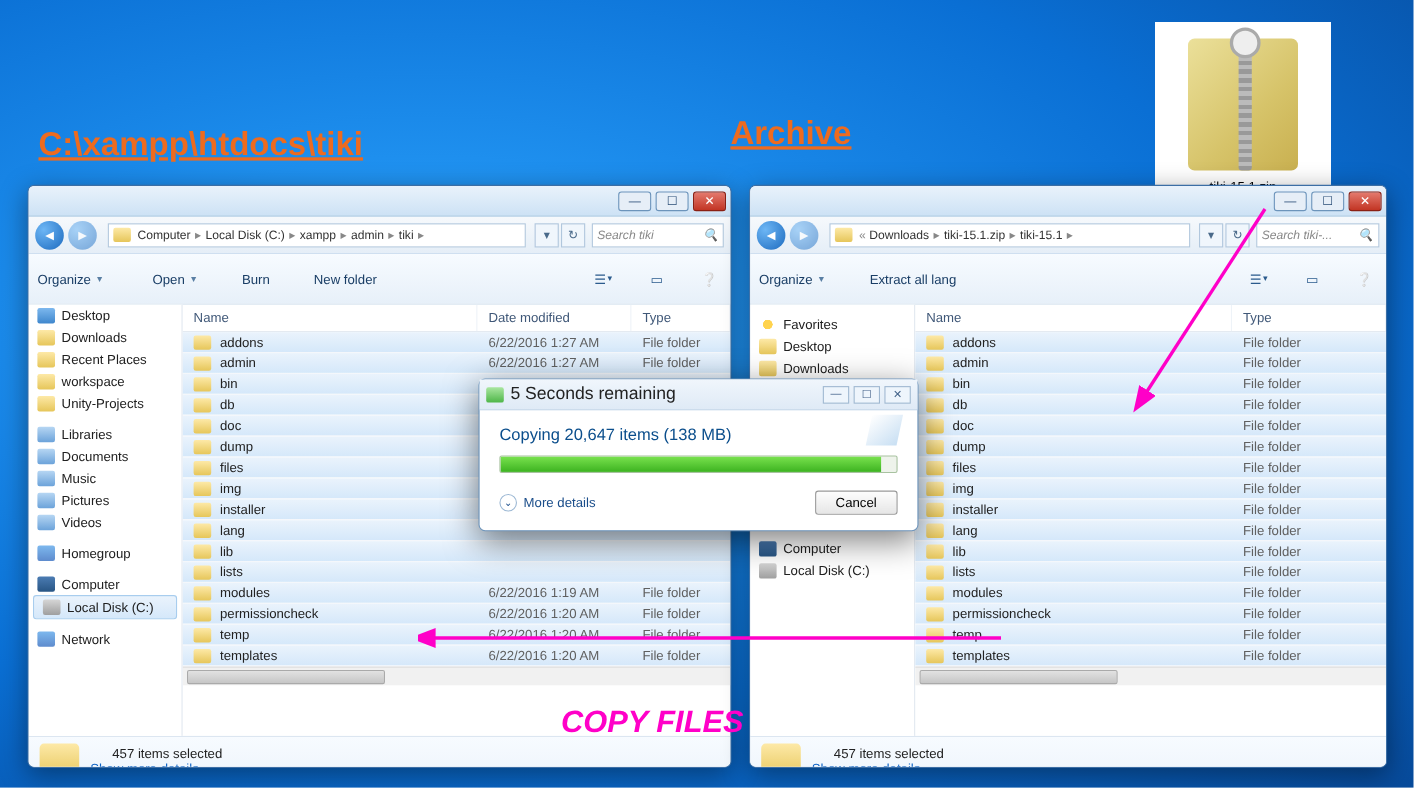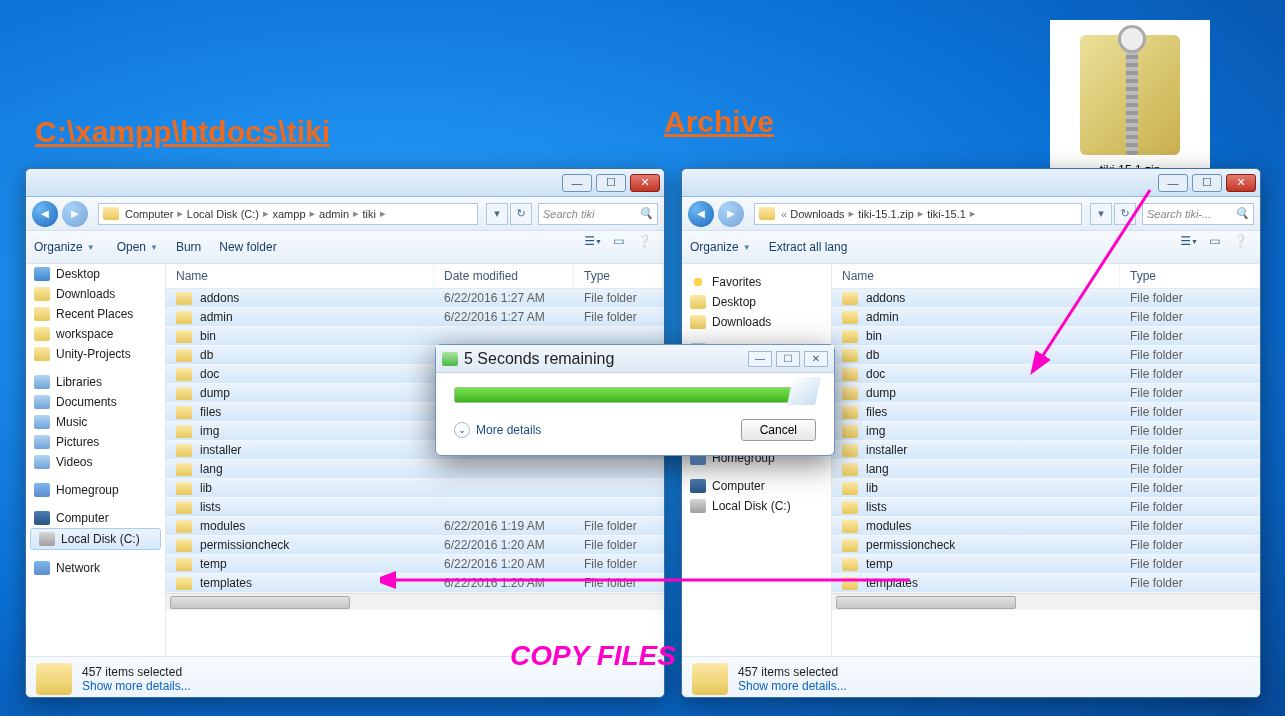--- a/index.html
+++ b/index.html
@@ -19,21 +19,21 @@
 .titlebar { height:28px; background:linear-gradient(#e9f2fb,#cde2f5); display:flex; justify-content:flex-end; align-items:center; border-bottom:1px solid #8fb8da;}
 .tbtn { width:30px; height:18px; margin-right:4px; background:#e6eef7; border:1px solid #6c94bb; border-radius:3px; display:flex; align-items:center; justify-content:center; font-size:11px; color:#2b4e77;}
 .tbtn.close{ background:linear-gradient(#e47a6e,#c23524); color:#fff; border-color:#8a2014;}
 .navbar { height:34px; background:linear-gradient(#f6f9fc,#e5eef7); display:flex; align-items:center; padding:0 6px; border-bottom:1px solid #cfdff0;}
 .navbtn { width:26px; height:26px; border-radius:50%; background:radial-gradient(circle at 30% 30%,#6db6f5,#1d6bbf); color:#fff; display:flex; align-items:center; justify-content:center; font-size:13px; margin-right:4px;}
 .addr { flex:1; height:22px; border:1px solid #b1c7dd; background:#fff; display:flex; align-items:center; padding:0 4px; margin:0 6px; font-size:11px; color:#333; overflow:hidden;}
 .addr .sep { color:#888; margin:0 4px; }
 .addr .folic { width:16px; height:13px; background:linear-gradient(#fde9a7,#e6c65a); border-radius:2px; margin-right:6px;}
 .abtn { width:22px; height:22px; border:1px solid #b1c7dd; background:#f0f6fc; display:flex; align-items:center; justify-content:center; margin-left:2px; color:#4a6a8a; font-size:11px;}
 .searchfld { width:120px; height:22px; border:1px solid #b1c7dd; background:#fff; display:flex; align-items:center; justify-content:space-between; padding:0 4px; margin-left:6px; color:#888; font-style:italic; font-size:11px;}
-.toolbar { height:33px; background:linear-gradient(#f7fbff,#e7f0f9); display:flex; padding:0 8px; border-bottom:1px solid #d7e4f0; font-size:12px; color:#1a3e66;}
+.toolbar { height:46px; background:linear-gradient(#f7fbff,#e7f0f9); display:flex; align-items:center; padding:0 8px; border-bottom:1px solid #d7e4f0; font-size:12px; color:#1a3e66;gap:22px;}
 .toolbar .titem { margin-right:18px; display:flex; align-items:center; cursor:default;}
 .toolbar .titem .dd { margin-left:4px; font-size:8px; color:#5a7fa4;}
 .toolbar .spacer{flex:1;}
 .toolbar .tic { width:22px; height:20px; border:1px solid transparent; display:flex; align-items:center; justify-content:center; margin-left:4px; color:#2b5b8d;}
 .body { display:flex; height: calc(100% - 28px - 34px - 30px - 44px); }
 .sidebar { width:140px; border-right:1px solid #e2e8f0; overflow:hidden; background:#fff;}
 .sidebar .s { display:flex; align-items:center; padding:3px 8px; font-size:12px; color:#202020;}
 .sidebar .s.cat { font-weight:400; margin-top:8px;}
 .sidebar .s.sel { background:linear-gradient(#eaf3fc,#d5e8fa); border:1px solid #a8cdee; border-radius:3px; margin:0 4px;}
 .sidebar .sic { width:16px; height:14px; margin-right:6px; border-radius:2px;}
@@ -51,21 +51,21 @@
 .frow { display:flex; font-size:12px; color:#222; border-bottom:1px solid #f4f7fb; align-items:center;}
 .frow.sel{ background:linear-gradient(#eaf3fc,#d5e8fa); }
 .frow .c-name{flex:1; display:flex; align-items:center; padding:2px 10px;}
 .frow .c-date{width:140px; padding:2px 10px; color:#606060;}
 .frow .c-type{width:90px; padding:2px 10px; color:#606060;}
 .frow .fic{width:16px; height:13px; background:linear-gradient(#fde9a7,#e6c65a); border-radius:2px; margin-right:8px;}
 .scrollh{height:17px; background:#f1f1f1; border-top:1px solid #ddd; display:flex; align-items:center;}
 .scrollh .thumb{width:180px; height:13px; background:linear-gradient(#e2e2e2,#c6c6c6); border:1px solid #aaa; border-radius:2px; margin-left:4px;}
 .status { height:44px; border-top:1px solid #dce6f1; display:flex; align-items:center; padding:4px 10px; background:linear-gradient(#f7fbff,#edf4fb);}
 .status .bic{ width:36px; height:32px; background:linear-gradient(#fde9a7,#e6c65a); border-radius:4px; margin-right:10px;}
-.status .st{ font-size:12px; color:#222;}
+.status .st{ font-size:12px; color:#222;margin-left:20px;}
 .status .lnk{ color:#0b61c4; font-size:12px; cursor:pointer;}
 
 
 .dlg { position:absolute; width:400px; background:#fff; border:1px solid #6d94bb; border-radius:6px; box-shadow:0 8px 30px rgba(0,0,0,.5);}
 .dlg .dtb { height:28px; display:flex; align-items:center; justify-content:space-between; padding:0 6px; background:linear-gradient(#f0f6fc,#dfeaf6); border-bottom:1px solid #c1d4e8;}
 .dlg .dtb .dt { display:flex; align-items:center; font-size:16px; color:#222;}
 .dlg .dtb .dic{ width:16px; height:14px; background:linear-gradient(#a9e6a0,#4eb648); border-radius:2px; margin-right:6px;}
 .dlg .dtb .dbtns{display:flex;}
 .dlg .dtb .db{ width:24px; height:16px; border:1px solid #9fb8d1; background:#eef5fc; margin-left:4px; font-size:10px; display:flex; align-items:center; justify-content:center; color:#416188;}
 .dlg .dbody{ padding:14px 18px;}
@@ -576,20 +576,21 @@
         <span>5 Seconds remaining</span>
       </div>
     <div class="dbtns">
       <div class="db">—</div>
       <div class="db">☐</div>
       <div class="db">✕</div>
     </div>
   </div>
   <div class="anim"></div>
   <div class="dbody">
+    <h3>Copying 20,647 items (138 MB)</h3>
     <div class="pg">
         <div class="pf"></div>
       </div>
     <div class="dfoot">
       <div class="more">
           <div class="chev">⌄</div>
           <span>More details</span>
         </div>
       <button>Cancel</button>
     </div>

